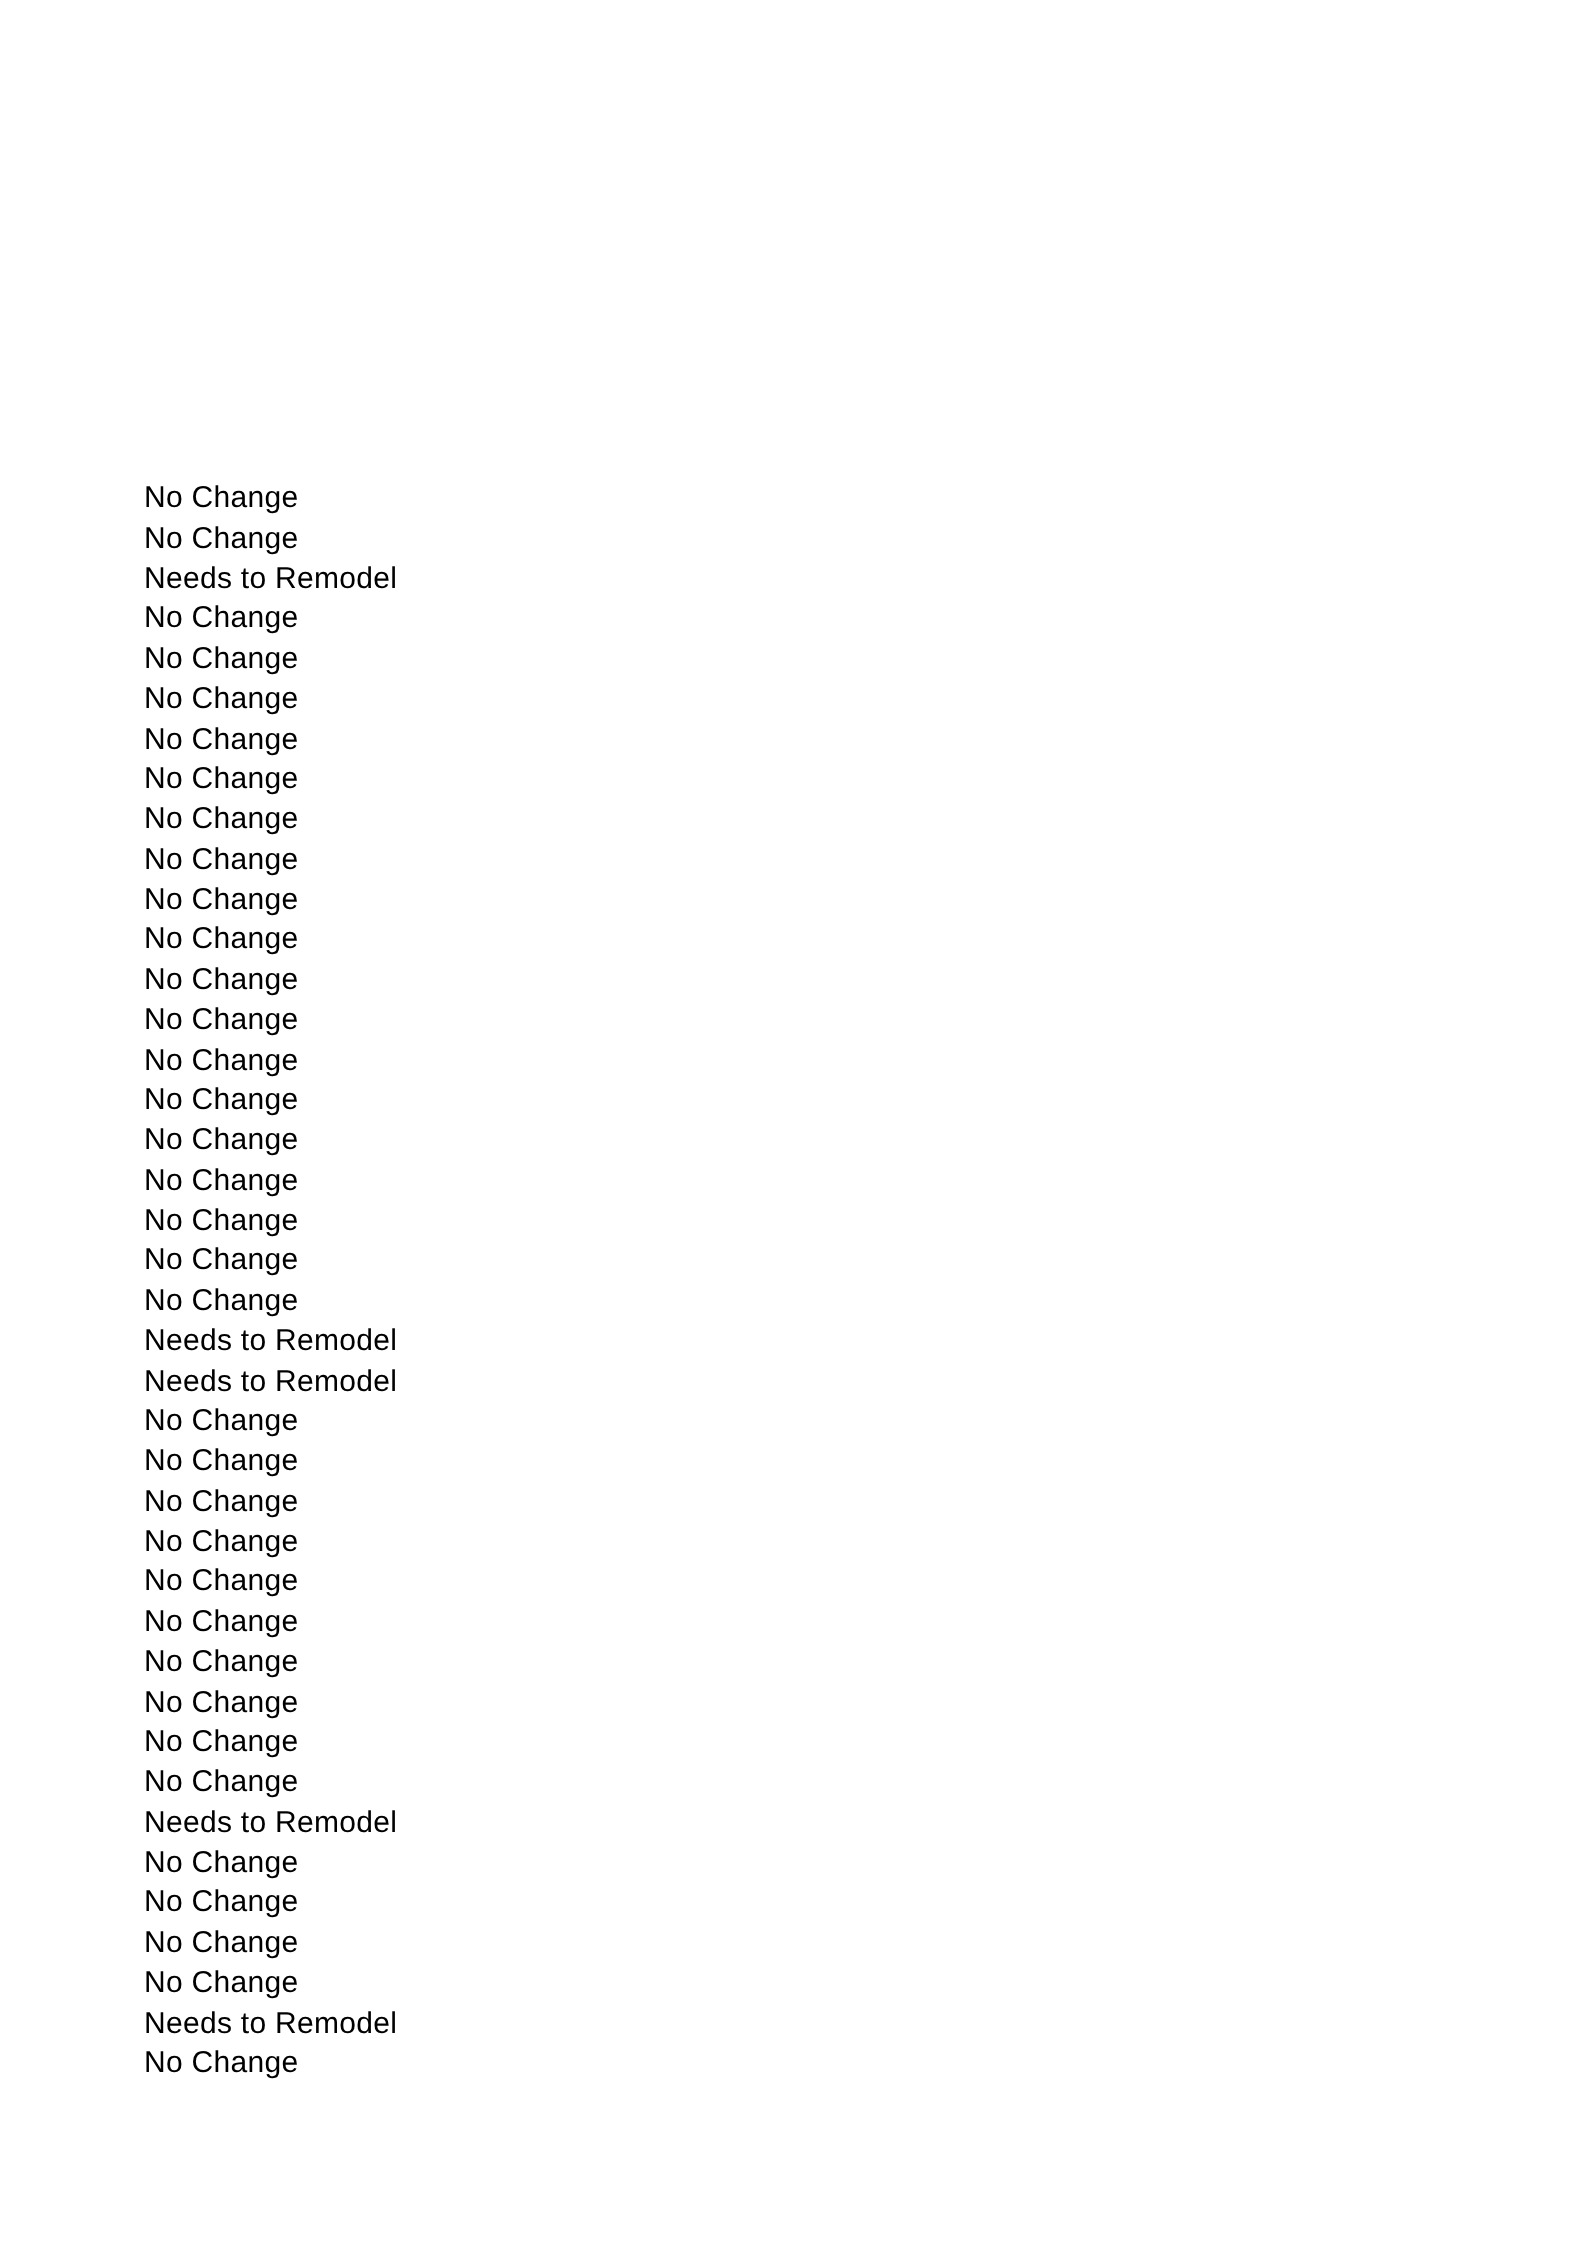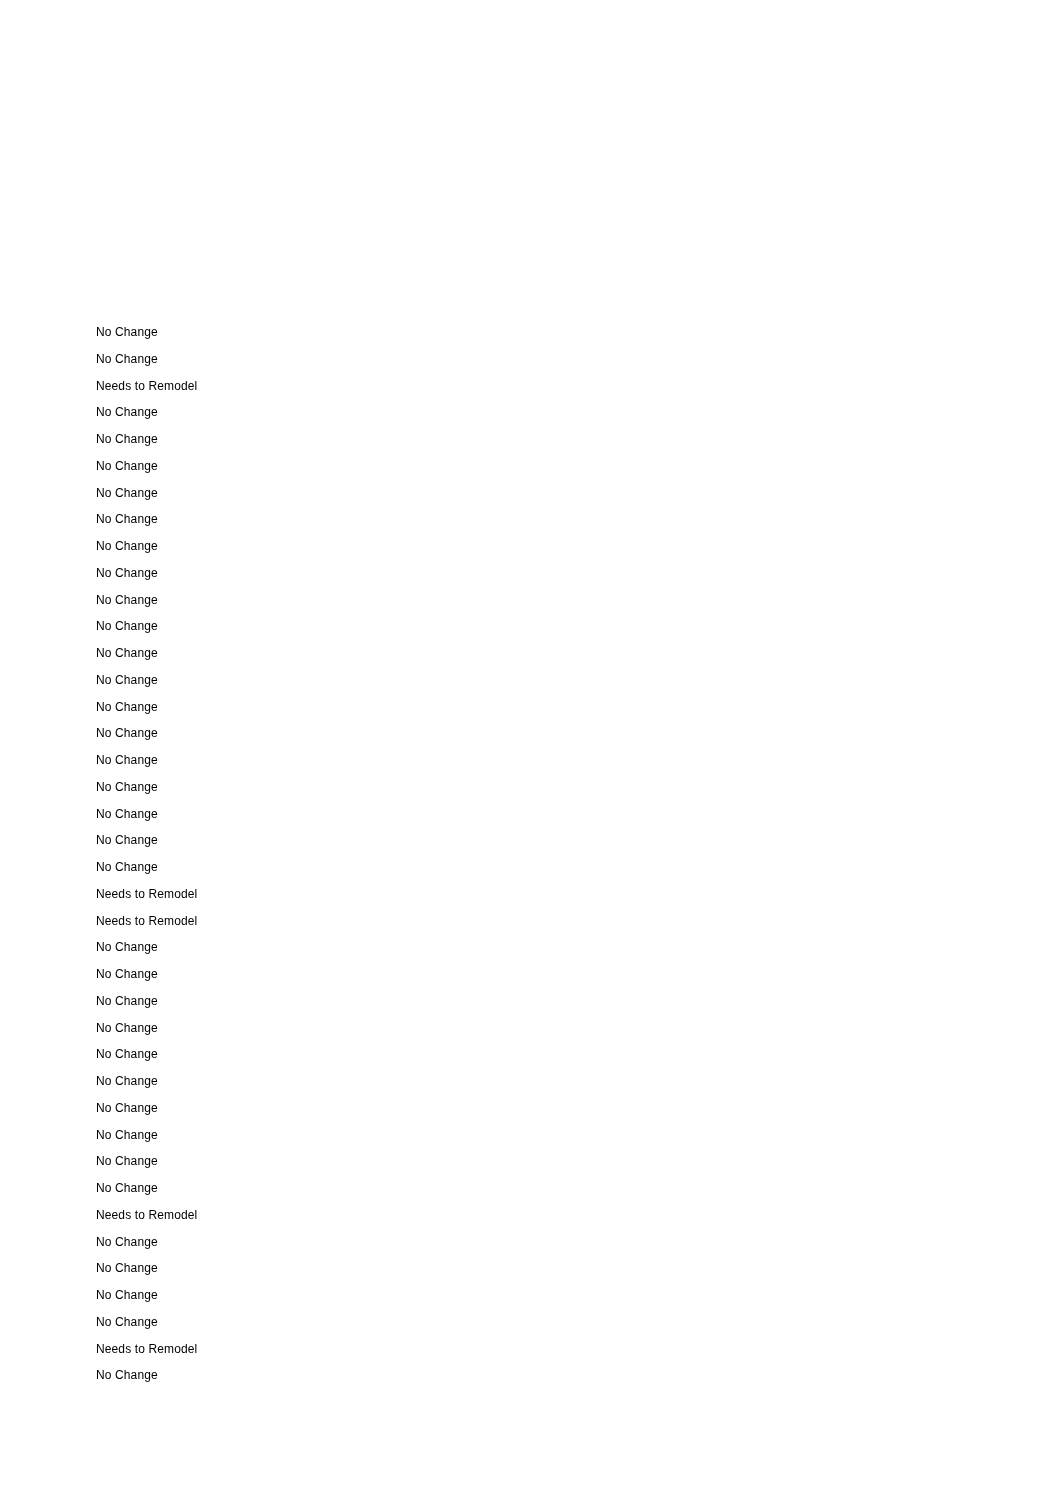--- a/index.html
+++ b/index.html
@@ -22,21 +22,21 @@
     width: 100%;
   }
   .status-list {
     margin: 0;
     padding: 0;
     list-style: none;
     padding-left: 96px;
   }
   .status-row {
     font-family: "Liberation Sans", sans-serif;
-    font-size: 12px;
+    font-size: 20px;
     line-height: 26.75px;
     height: 26.75px;
     color: #000000;
     white-space: nowrap;
     letter-spacing: 0.01em;
     -webkit-font-smoothing: antialiased;
   }
   .bottom-spacer {
     width: 100%;
   }

